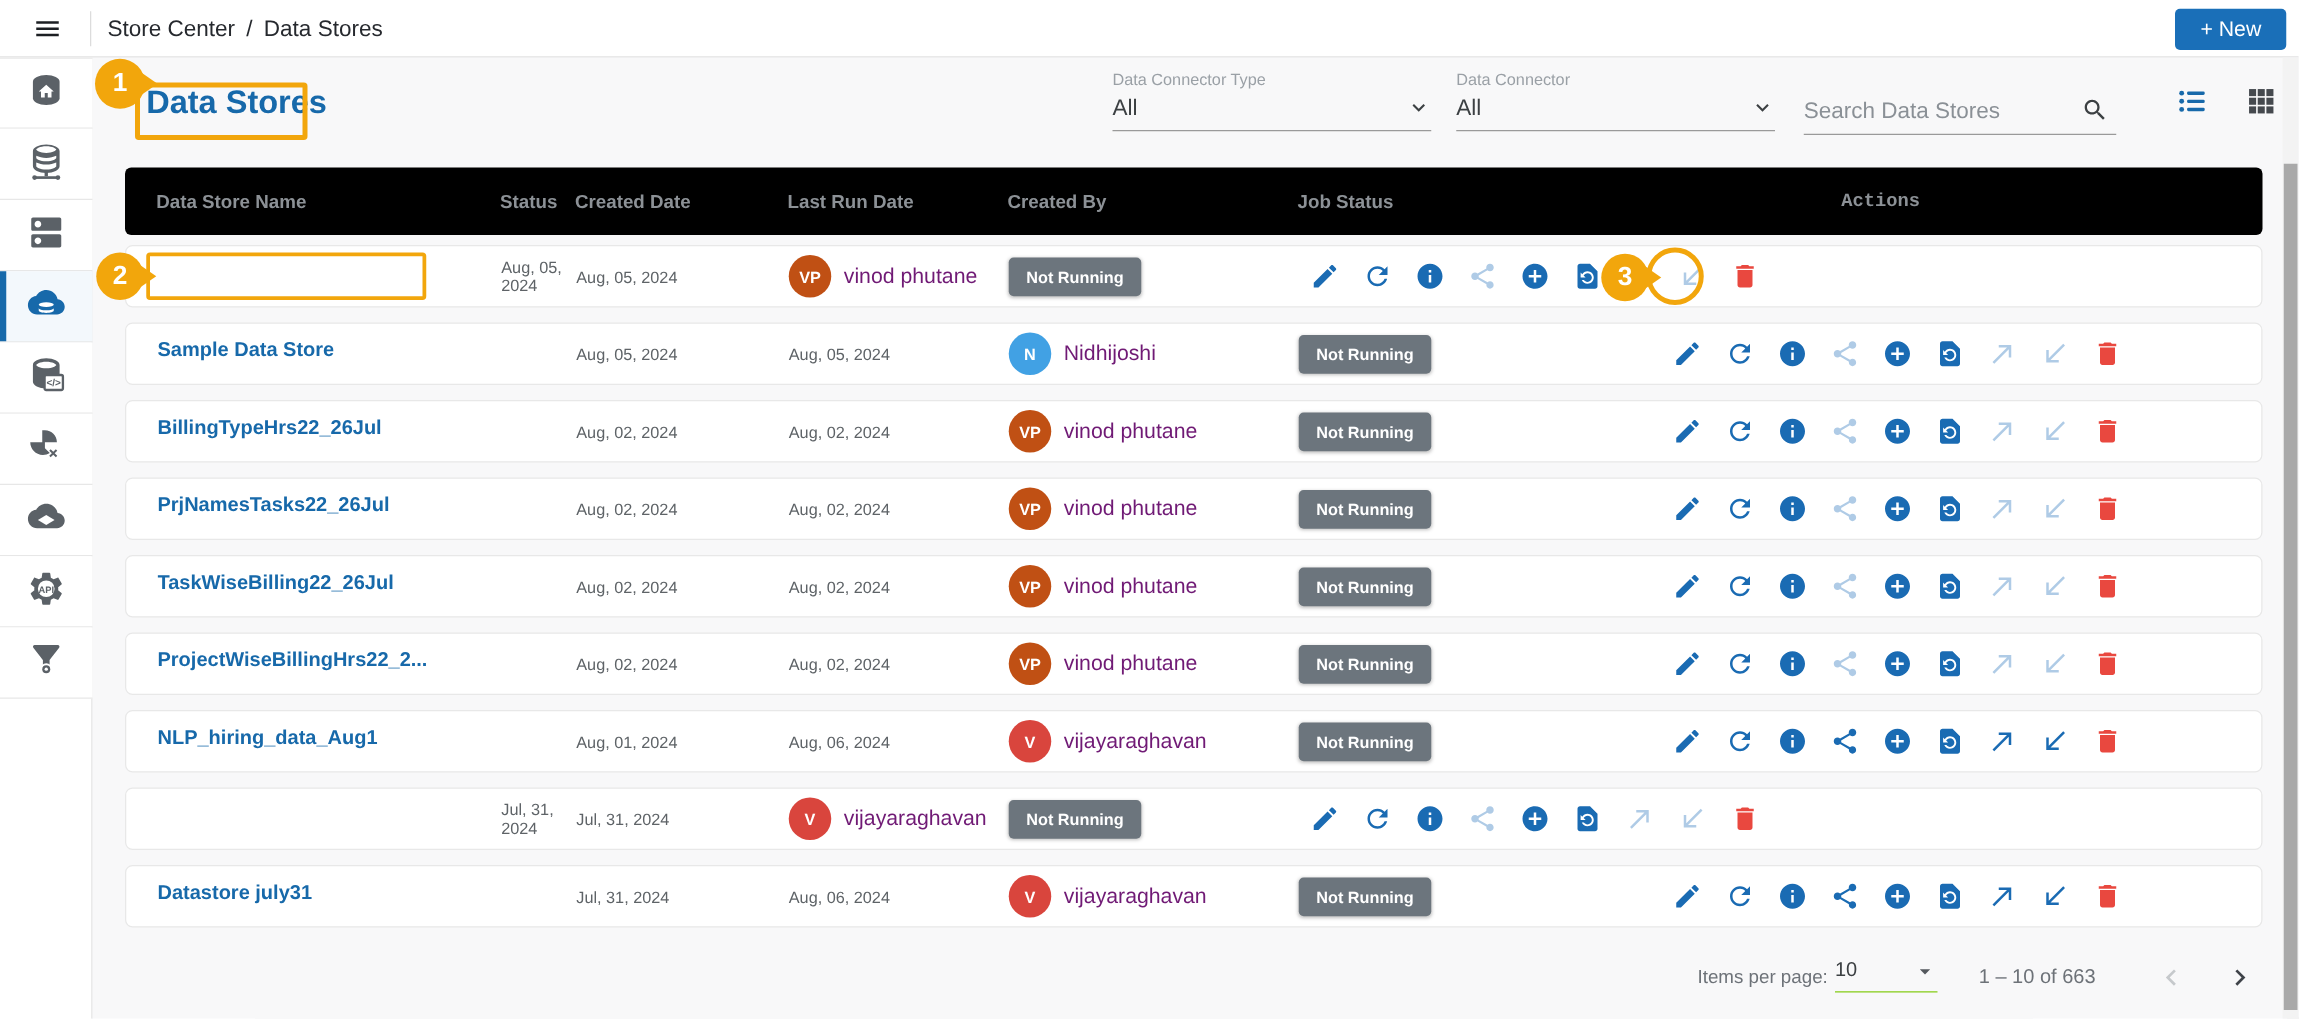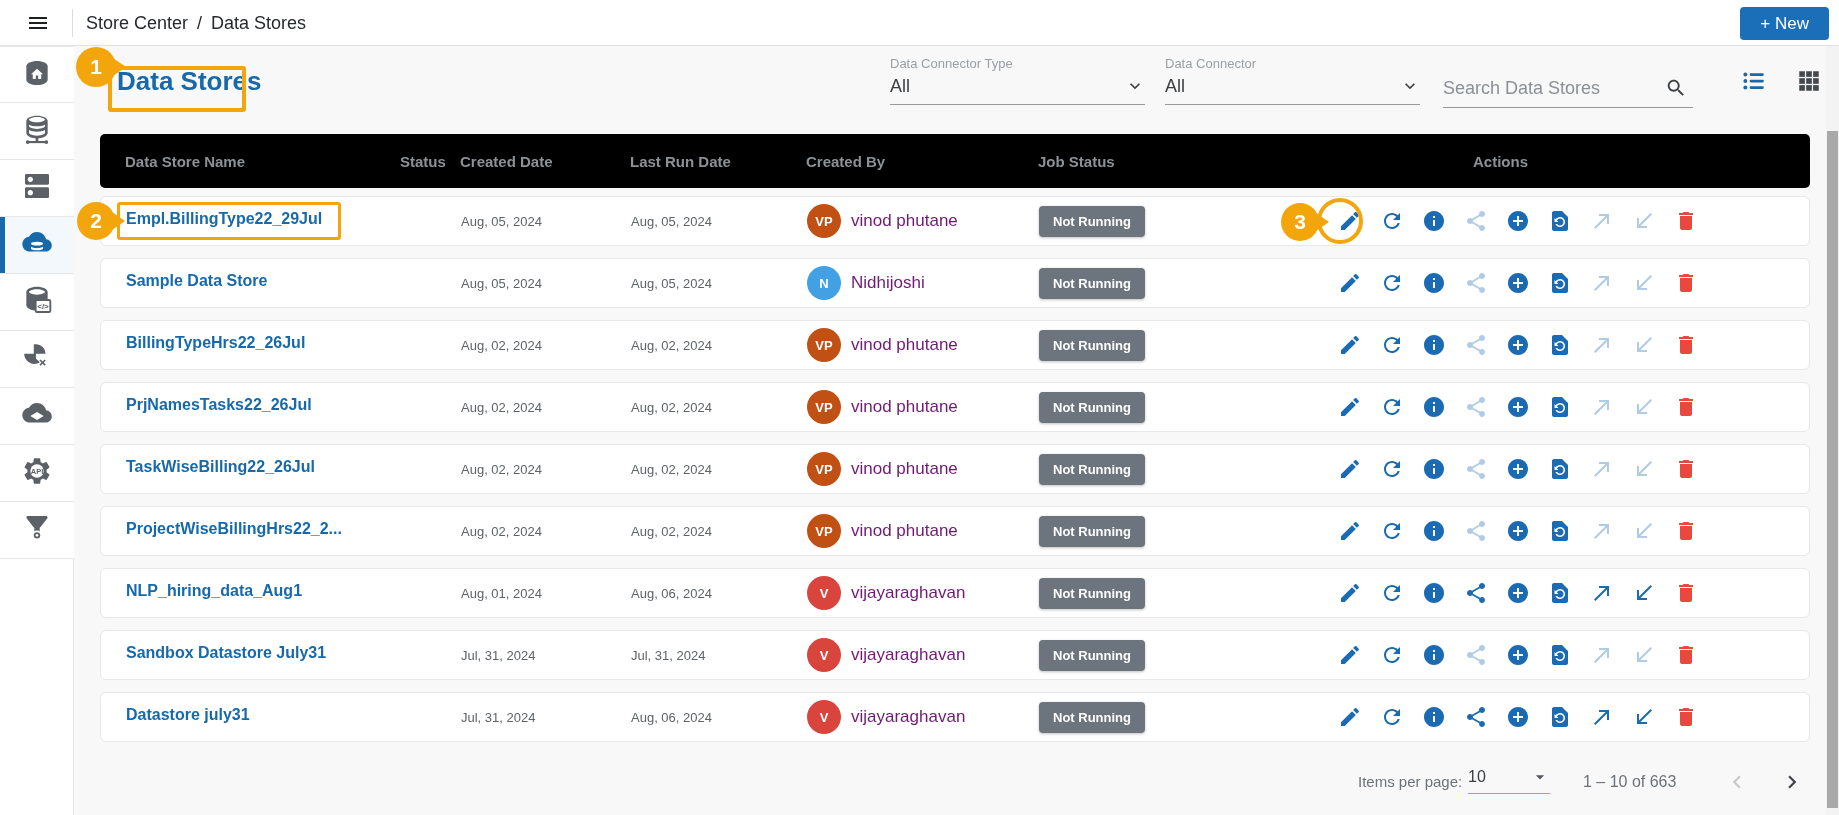--- a/index.html
+++ b/index.html
@@ -59,21 +59,21 @@
   .c-name { padding-left:25px; }
   .name-link { font-size:16px; font-weight:700; color:#1769AA; text-decoration:none; cursor:pointer;
     white-space:nowrap; overflow:hidden; max-width:265px; display:inline-block; }
   .c-date { font-size:13px; color:#5E6367; }
   .c-user { display:flex; align-items:center; gap:10px; }
   .avatar { width:34px; height:34px; border-radius:50%; color:#fff; font-size:13px; font-weight:700;
     display:flex; align-items:center; justify-content:center; flex:none; }
   .uname { font-size:17px; color:#701a75; }
   .job-badge { display:inline-block; background:#6C757D; color:#fff; font-size:13px; font-weight:700;
     padding:8px 14px; border-radius:4px; box-shadow:0 1px 3px rgba(0,0,0,.25); }
-  .c-actions { display:flex; align-items:center; }
+  .c-actions { display:flex; align-items:center;font-family:Liberation Mono, monospace; }
   .ai { width:24px; height:24px; margin:0 9px; color:#1A6BB3; cursor:pointer; flex:none; }
   .ai svg { width:24px; height:24px; display:block; }
   .ai.muted { color:#AFCBE6; }
   .ai.danger { color:#E9483F; }
 
   
   .tfooter { position:absolute; left:0; right:0; top:715px; height:44px; }
   .f-label { position:absolute; left:1284px; top:12px; font-size:15px; color:#6d7278; }
   .f-pagesize { position:absolute; left:1394px; top:6px; width:82px; border-bottom:1px solid #84cc16;
     padding-bottom:6px; display:flex; align-items:center; justify-content:space-between; cursor:pointer; }
@@ -237,21 +237,20 @@
       <div class="c-name">Data Store Name</div>
       <div>Status</div>
       <div>Created Date</div>
       <div>Last Run Date</div>
       <div>Created By</div>
       <div>Job Status</div>
       <div class="c-actions">Actions</div>
     </div>
     <div id="table-body">
         <div class="trow tgrid">
-          <div class="c-name"><a class="name-link">Empl.BillingType22_29Jul</a></div>
           <div class="c-status"></div>
           <div class="c-date">Aug, 05, 2024</div>
           <div class="c-date">Aug, 05, 2024</div>
           <div class="c-user">
             <span class="avatar" style="background:#C05014">VP</span>
             <span class="uname">vinod phutane</span>
           </div>
           <div><span class="job-badge">Not Running</span></div>
           <div class="c-actions">
             <span class="ai">
@@ -643,21 +642,20 @@
               </svg>
             </span>
             <span class="ai danger">
               <svg viewBox="0 0 24 24" fill="currentColor">
                 <path d="M6 19c0 1.1.9 2 2 2h8c1.1 0 2-.9 2-2V7H6v12zM19 4h-3.5l-1-1h-5l-1 1H5v2h14V4z"></path>
               </svg>
             </span>
           </div>
         </div>
         <div class="trow tgrid">
-          <div class="c-name"><a class="name-link">Sandbox Datastore July31</a></div>
           <div class="c-status"></div>
           <div class="c-date">Jul, 31, 2024</div>
           <div class="c-date">Jul, 31, 2024</div>
           <div class="c-user">
             <span class="avatar" style="background:#D9453D">V</span>
             <span class="uname">vijayaraghavan</span>
           </div>
           <div><span class="job-badge">Not Running</span></div>
           <div class="c-actions">
             <span class="ai">

